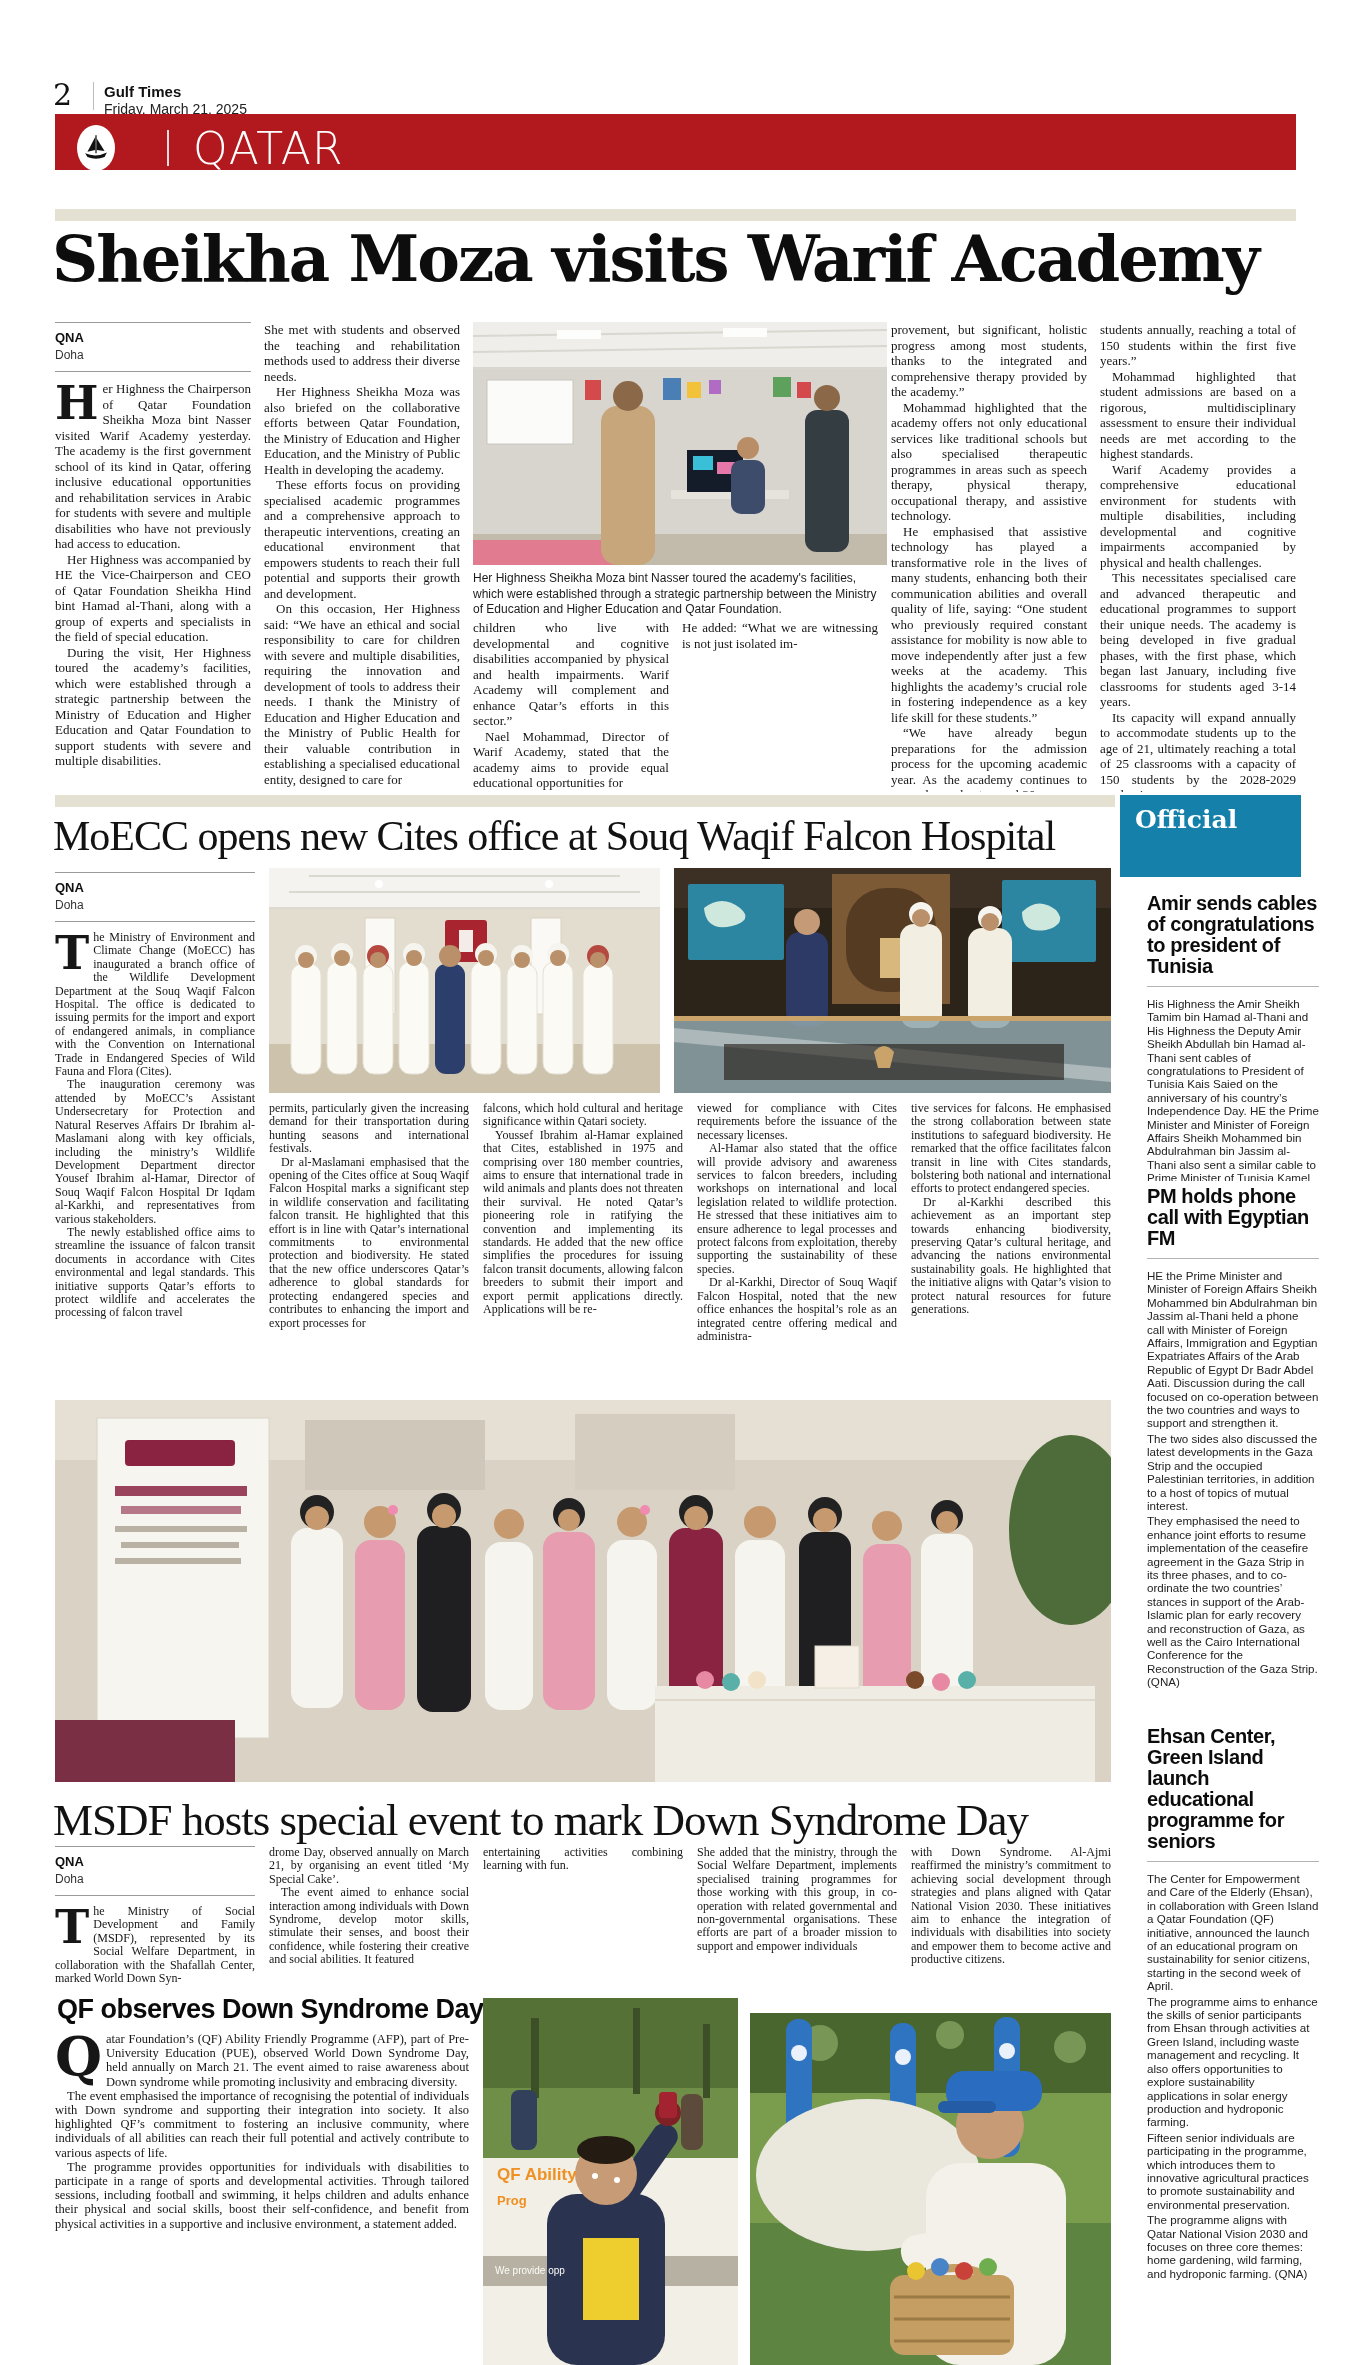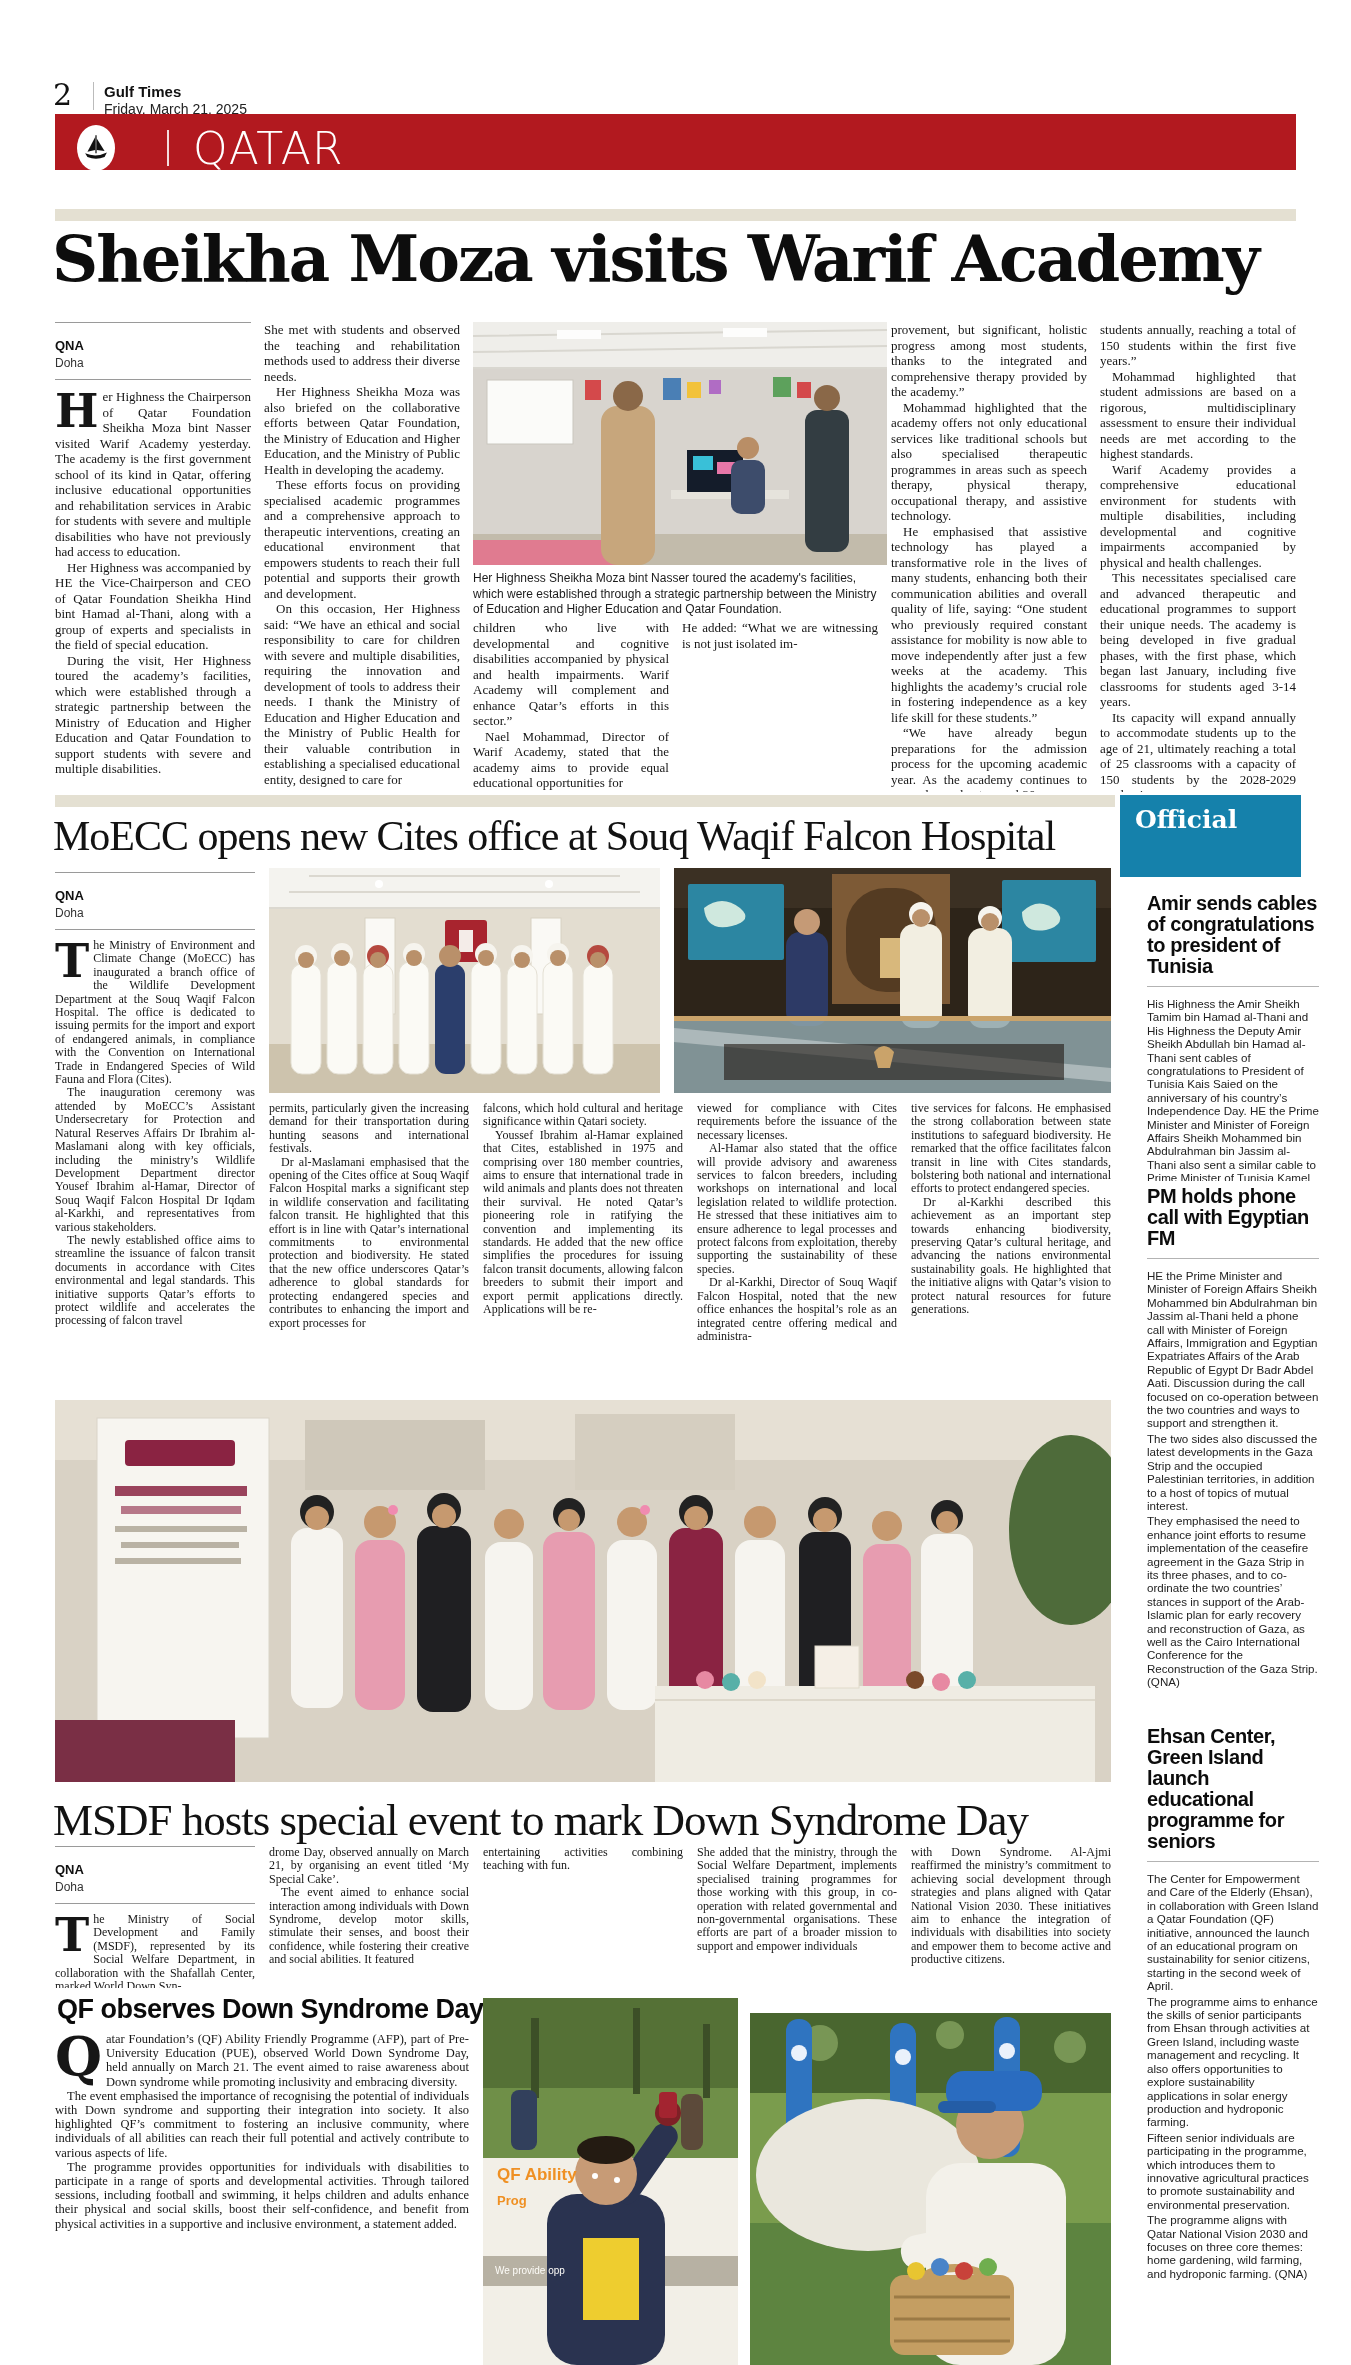--- a/index.html
+++ b/index.html
@@ -19,21 +19,21 @@
   .strip{background:#e4e0d2;}
   .c{position:absolute;overflow:hidden;text-align:justify;color:#161616;}
   .b1{font:13px/15.5px "Liberation Serif",serif;}
   .b2{font:12px/13.4px "Liberation Serif",serif;}
   .b4{font:12.5px/14.2px "Liberation Serif",serif;}
   .c p{margin:0;text-indent:12px;}
   .c p.lead{text-indent:0;}
   .cont p:nth-of-type(1){text-indent:0;}
   .dc{float:left;font:700 46px/40px "DejaVu Serif",serif;padding:2px 5px 0 0;letter-spacing:-1px;}
   .dc.big{font-size:54px;line-height:46px;}
-  .byl{border-top:1px solid #9a9a9a;border-bottom:1px solid #9a9a9a;padding:16px 0 10px;margin-bottom:9px;}
+  .byl{border-top:1px solid #9a9a9a;border-bottom:1px solid #9a9a9a;padding:8px 0 10px;margin-bottom:9px;}
   .byl .ag{font:700 13px/1 "Liberation Sans",sans-serif;color:#111;}
   .byl .ct{font:400 12px/1 "Liberation Sans",sans-serif;color:#333;margin-top:5px;}
   .cap{font:400 12px/15.5px "Liberation Sans",sans-serif;color:#1c1c1c;text-align:left;}
   .photo{position:absolute;overflow:hidden;}
   .photo svg{display:block;}
   .official{background:#1581ab;color:#fff;font:700 25px/1 "DejaVu Serif",serif;padding:12px 0 0 15px;}
   .sb{position:absolute;overflow:hidden;}
   .sb-h{font:700 20px/21px "Liberation Sans",sans-serif;letter-spacing:-.4px;color:#0c0c0c;}
   .sb-rule{border-top:1px solid #b3b3b3;margin:9px 0 10px;}
   .sb-b{font:400 11.6px/13.4px "Liberation Sans",sans-serif;color:#222;}
@@ -363,21 +363,21 @@
     <p class="lead"><span class="dc">T</span><span>he Ministry of Social Development and Family (MSDF), represented by its Social Welfare Department, in collaboration with the Shafallah Center, marked World Down Syn-</span></p>
   </div>
   <div class="c b2 cont" style="left:269px;top:1846px;width:200px;height:142px">
     <div>
         <p>drome Day, observed annually on March 21, by organising an event titled ‘My Special Cake’.</p>
         <p>The event aimed to enhance social interaction among individuals with Down Syndrome, develop motor skills, stimulate their senses, and boost their confidence, while fostering their creative and social abilities. It featured</p>
       </div>
   </div>
   <div class="c b2 cont" style="left:483px;top:1846px;width:200px;height:142px">
     <div>
-        <p>entertaining activities combining teaching with fun.</p>
+        <p>entertaining activities combining learning with fun.</p>
       </div>
   </div>
   <div class="c b2 cont" style="left:697px;top:1846px;width:200px;height:142px">
     <div>
         <p>She added that the ministry, through the Social Welfare Department, implements specialised training programmes for those working with this group, in co-operation with related governmental and non-governmental organisations. These efforts are part of a broader mission to support and empower individuals</p>
       </div>
   </div>
   <div class="c b2 cont" style="left:911px;top:1846px;width:200px;height:142px">
     <div>
         <p>with Down Syndrome. Al-Ajmi reaffirmed the ministry’s commitment to achieving social development through strategies and plans aligned with Qatar National Vision 2030. These initiatives aim to enhance the integration of individuals with disabilities into society and empower them to become active and productive citizens.</p>

